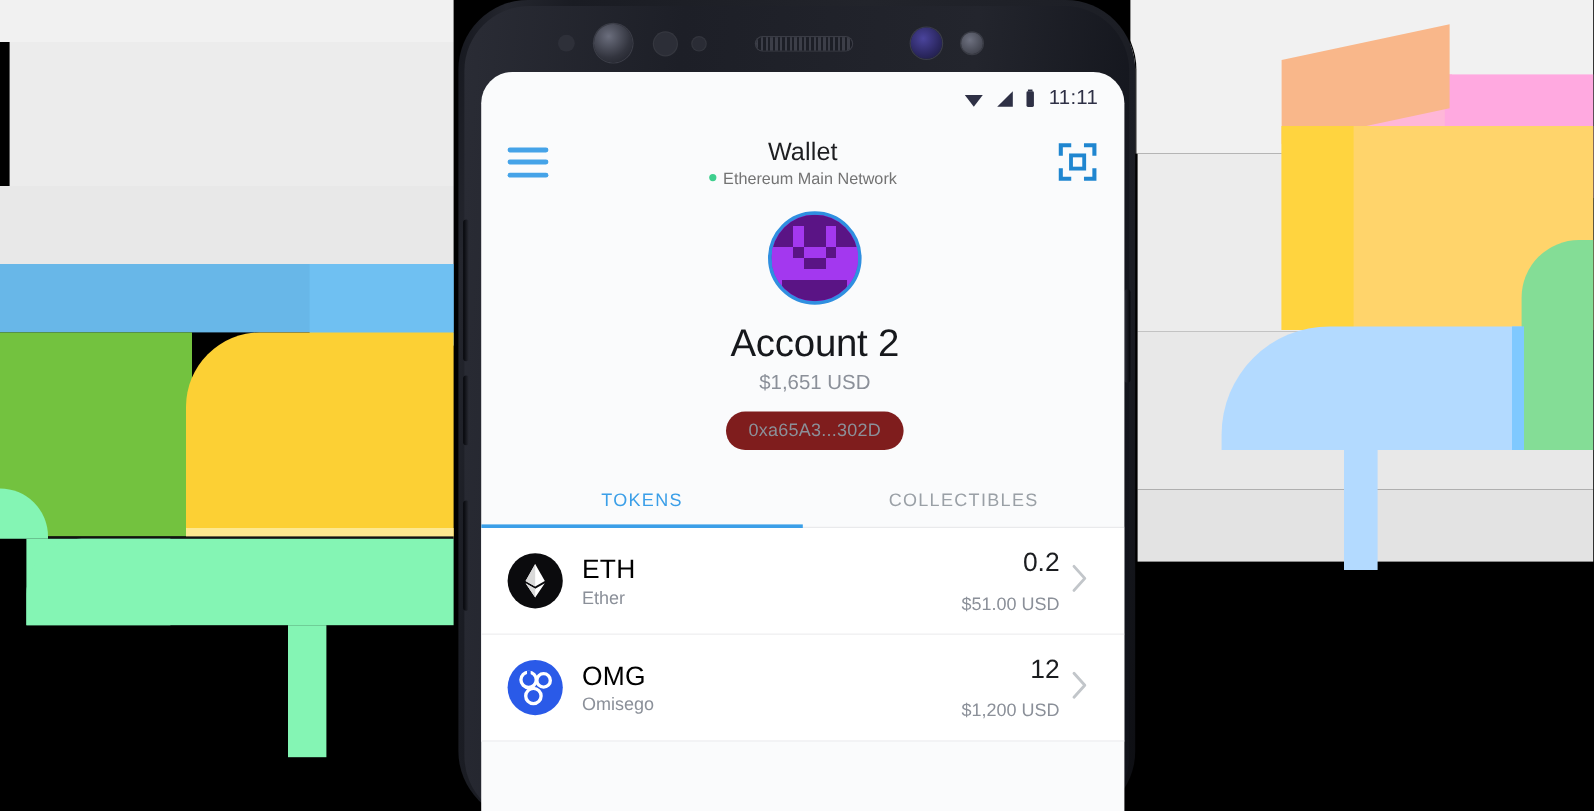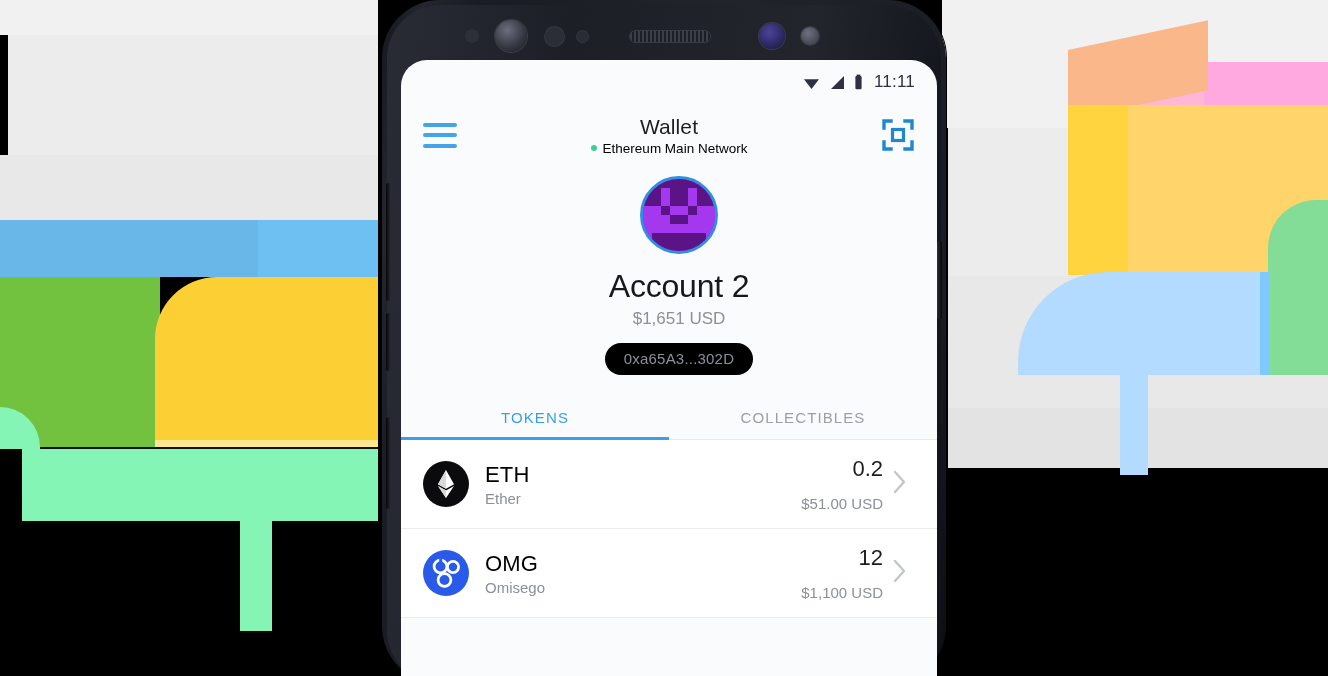--- a/index.html
+++ b/index.html
@@ -92,33 +92,33 @@
                padding-right:22px; gap:7px; color:#2e3045; }
   #statusbar .sicon { display:block; }
   #clock { font-size:17px; color:#2e3045; letter-spacing:.2px; margin-left:3px; }
 
   
   #appbar { position:relative; height:62px; display:flex; align-items:center; padding:0 22px; }
   #hamburger { width:34px; height:25px; display:flex; flex-direction:column; justify-content:space-between; cursor:pointer; }
   #hamburger span { display:block; height:4px; border-radius:2px; background:#45a3e8; }
   #titlewrap { position:absolute; left:0; right:0; text-align:center; pointer-events:none; }
   #apptitle { font-size:21px; color:#1d1e21; letter-spacing:.1px; }
-  #network { margin-top:2px; font-size:13.5px; color:#000000; display:flex; align-items:center; justify-content:center; gap:6px; }
+  #network { margin-top:2px; font-size:13.5px; color:#737373; display:flex; align-items:center; justify-content:center; gap:6px; }
   #netdot { width:6px; height:6px; border-radius:50%; background:#3ecf8e; display:inline-block; }
   #scanbtn { margin-left:auto; width:34px; height:34px; position:relative; cursor:pointer; z-index:2; }
 
   
   #account { text-align:center; padding-top:10px;margin-left:20px; }
   #avatar { width:72px; height:72px; margin:0 auto; border-radius:50%; border:3px solid #2f8fe0;
             overflow:hidden; background:#8b2fd6; position:relative; box-sizing:content-box; }
   #avatar svg { display:block; width:72px; height:72px; }
   #accname { margin-top:14px; font-size:32px; color:#16181c; letter-spacing:-.2px; }
   #accfiat { margin-top:4px; font-size:17px; color:#8b9099; }
   #addrpill { display:inline-block; margin-top:14px; padding:7px 19px 8px; border-radius:18px;
-              background:#000000; color:#8b9099; font-size:15px; letter-spacing:.2px; cursor:pointer; }
+              background:#7f1d1d; color:#8b9099; font-size:15px; letter-spacing:.2px; cursor:pointer; }
 
   
   #tabs { display:flex; margin-top:20px; border-bottom:1px solid #e9eaec; }
   .tab { flex:1; text-align:center; padding:14px 0 13px; font-size:15px; letter-spacing:1.1px;
          color:#9aa0a6; cursor:pointer; position:relative; }
   .tab.active { color:#3b9fe8; }
   .tab.active::after { content:""; position:absolute; left:0; right:0; bottom:-1px; height:3px; background:#3b9fe8; }
 
   
   .trow { display:flex; align-items:center; padding:16px 18px 16px 22px; border-bottom:1px solid #ececee;
@@ -291,21 +291,21 @@
               </g>
               <rect x="16.2" y="8.6" width="3" height="4.6" fill="#2a5ae8"></rect>
             </svg>
           </div>
           <div class="tnames">
             <div class="tsym">OMG</div>
             <div class="tname">Omisego</div>
           </div>
           <div class="tvals">
             <div class="tamt">12</div>
-            <div class="tfiat">$1,100 USD</div>
+            <div class="tfiat">$1,200 USD</div>
           </div>
           <div class="chev">
             <svg width="14" height="24" viewBox="0 0 14 24">
                 <path d="M2 2 L11 12 L2 22" fill="none" stroke="#c2c6ca" stroke-width="2.4" stroke-linecap="round" stroke-linejoin="round"></path>
               </svg>
           </div>
         </div>
 
       </div>
     </div>

